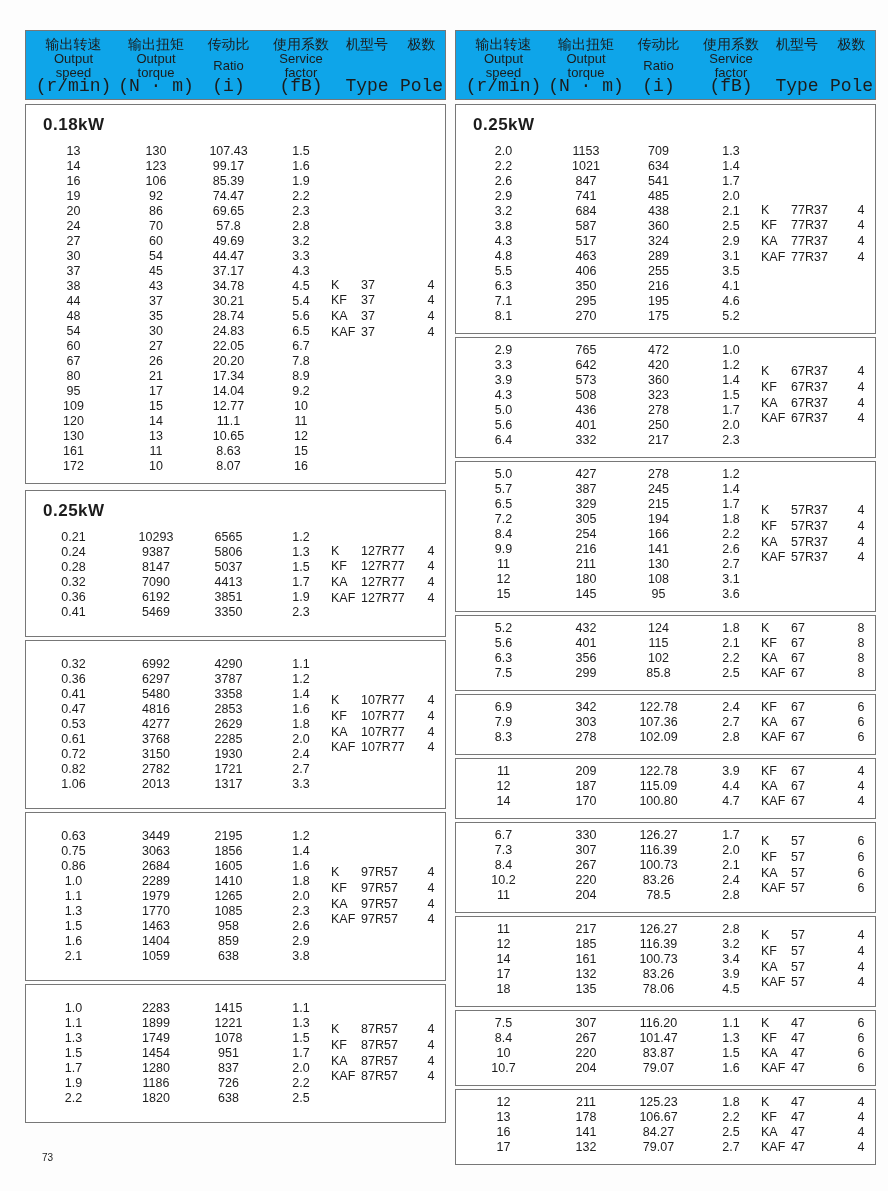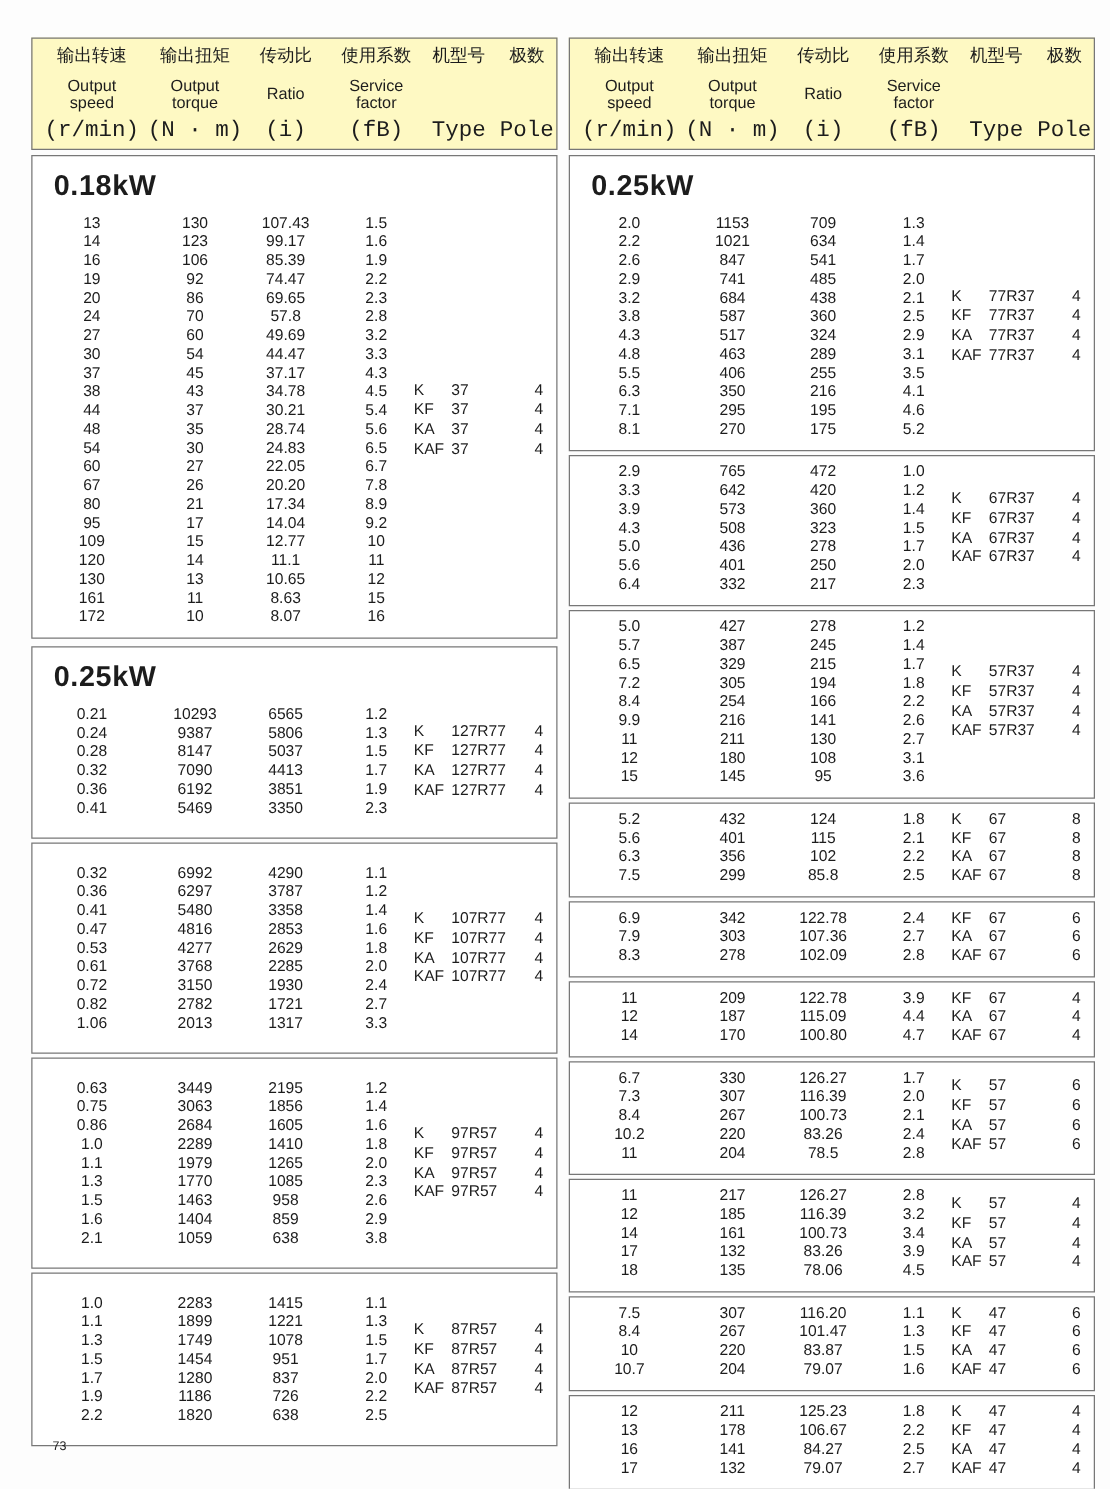--- a/index.html
+++ b/index.html
@@ -6,42 +6,42 @@
   body{
     width:888px;height:1191px;position:relative;overflow:hidden;
     background:#fdfdfd;color:#1c1c1c;
     font-family:"Liberation Sans","DejaVu Sans",sans-serif;
   }
   .page{padding:30px 12px 0 25px;display:flex;gap:9px;}
   .pcol{width:421px;flex:0 0 421px;}
 
   
   .hbox{
-    border:1px solid #777;background:#fef9c3;box-sizing:border-box;
-    height:90px;margin-bottom:4px;
+    border:1px solid #777;background:#0ea5e9;box-sizing:border-box;
+    height:70px;margin-bottom:4px;
     display:grid;grid-template-columns:95px 70px 75px 70px 62px 47px;
     padding:6px 0 7px;
   }
   .hcell{display:flex;flex-direction:column;justify-content:space-between;align-items:center;min-width:0;}
   .hzh{font-size:14px;line-height:15px;white-space:nowrap;}
   .hen{font-size:13px;line-height:13.5px;text-align:center;}
   .hc-speed .hen,.hc-torque .hen{max-width:50px;}
   .hc-factor .hen{max-width:54px;}
   .hunit{font-size:18px;line-height:14px;white-space:nowrap;font-family:Liberation Mono, monospace;}
 
   
   .box{
     border:1px solid #777;background:#fff;box-sizing:border-box;
     margin-bottom:3px;padding:5px 0 9px;position:relative;
   }
   .box.title-box{padding-top:2px;}
   .box.sec-gap{margin-top:6px;}
   .box.pad-lg{padding:16px 0;}
   .box.pad-lg.title-box{padding-top:2px;padding-bottom:16px;}
-  .sec-title{font-size:23px;font-weight:bold;letter-spacing:.5px;padding:8px 0 9px 17px;}
+  .sec-title{font-size:17px;font-weight:bold;letter-spacing:.5px;padding:8px 0 9px 17px;}
 
   .tbody{position:relative;}
   .row{display:grid;grid-template-columns:95px 70px 75px 70px;height:15px;line-height:15px;}
   .cell{font-size:12.5px;text-align:center;white-space:nowrap;}
 
   
   .types{
     position:absolute;top:0;bottom:0;right:4px;width:122px;
     box-sizing:border-box;padding-left:12px;
     display:flex;flex-direction:column;justify-content:center;

